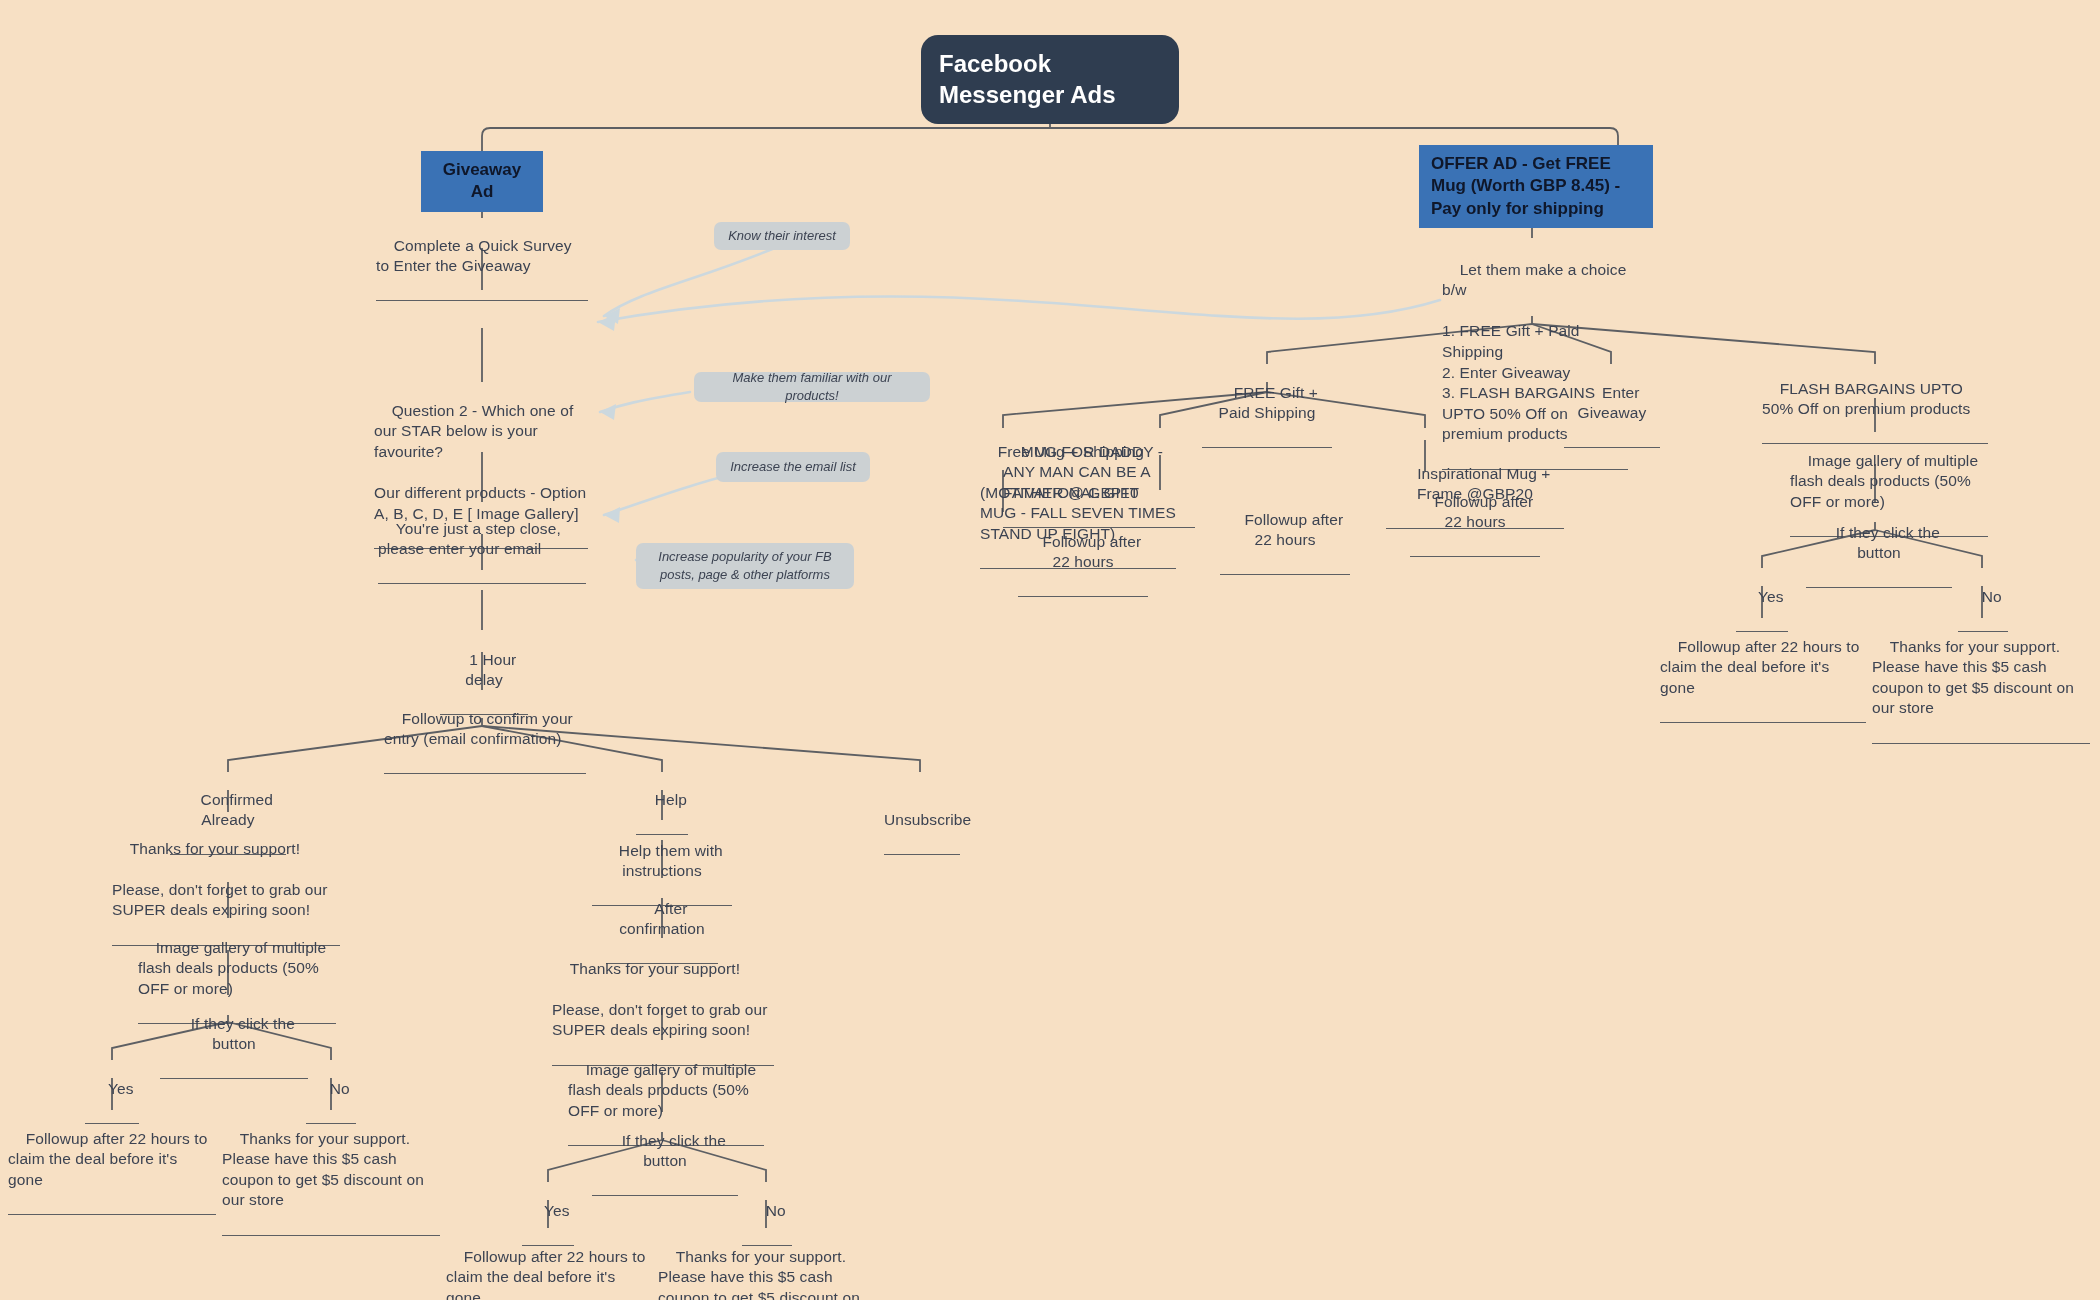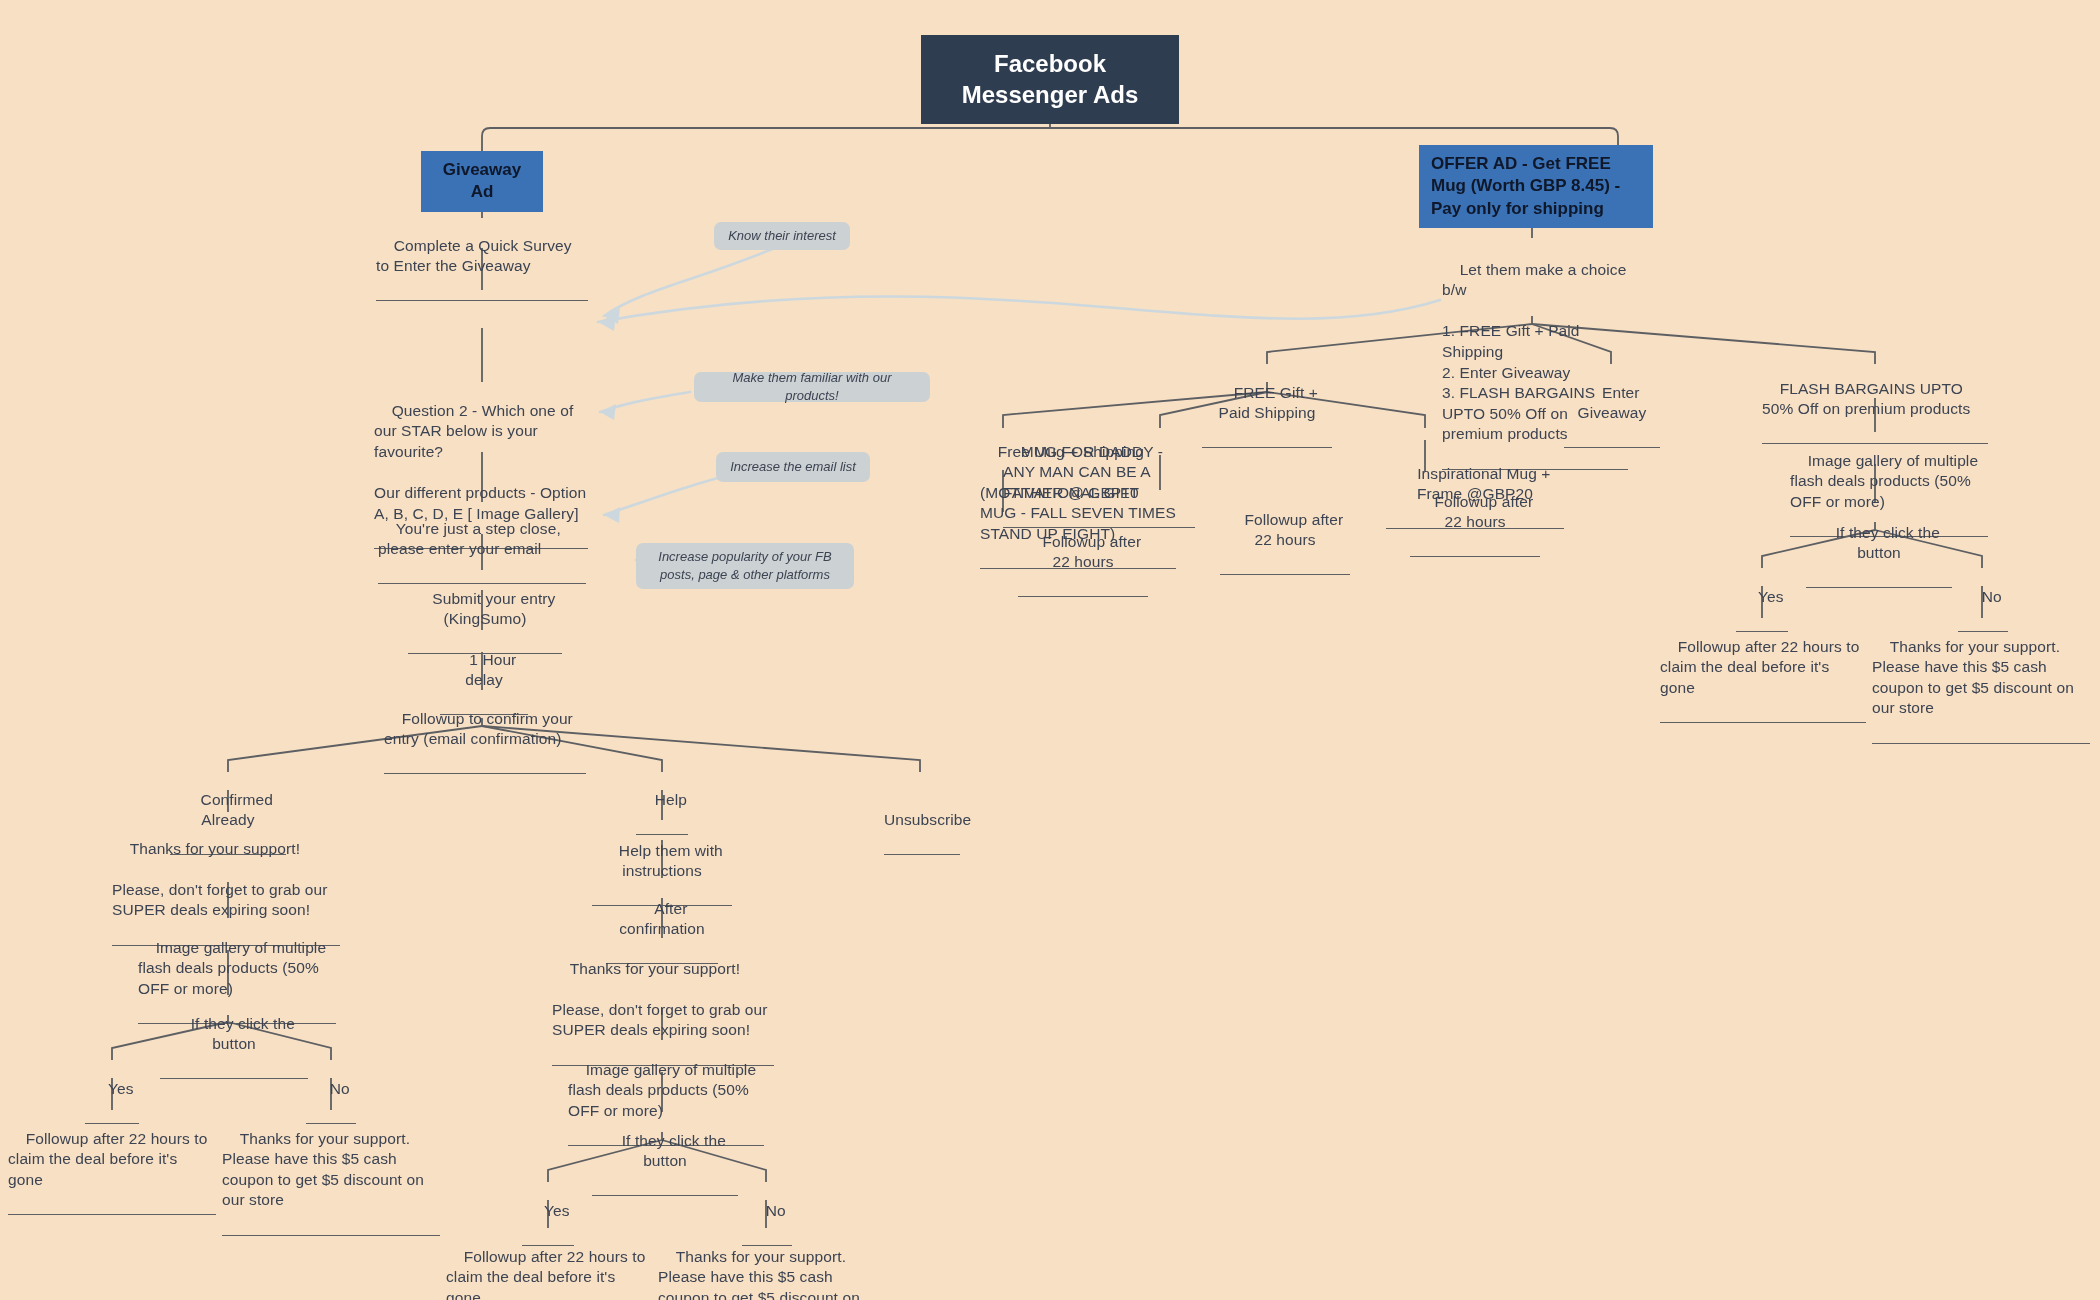--- a/index.html
+++ b/index.html
@@ -31,23 +31,24 @@
   }
   .leaf.ctr{text-align:center;}
 
   
   .root-box{
     background:#2f3d50;
     color:#ffffff;
     font-weight:bold;
     font-size:24px;
     line-height:1.28;
-    text-align:center;
+    text-align:left;
     padding:14px 18px;
     box-sizing:border-box;
+    border-radius:17px;
   }
   
   .blue-box{
     background:#3a72b5;
     color:#0f172a;
     font-weight:bold;
     font-size:17px;
     line-height:1.32;
     padding:8px 12px;
     box-sizing:border-box;
@@ -189,23 +190,20 @@
   <div class="node leaf" style="left:374px;top:380px;width:214px;">
     <span>Question 2 - Which one of our STAR below is your favourite?
 
 Our different products - Option A, B, C, D, E [ Image Gallery]</span>
   </div>
 
   <div class="node leaf" style="left:378px;top:498px;width:208px;">
     <span>You're just a step close, please enter your email</span>
   </div>
 
-  <div class="node leaf ctr" style="left:408px;top:568px;width:154px;">
-    <span>Submit your entry (KingSumo)</span>
-  </div>
 
   <div class="node leaf ctr" style="left:440px;top:629px;width:88px;">
     <span>1 Hour delay</span>
   </div>
 
   <div class="node leaf" style="left:384px;top:688px;width:202px;">
     <span>Followup to confirm your entry (email confirmation)</span>
   </div>
 
   <div class="node leaf ctr" style="left:170px;top:769px;width:116px;">

